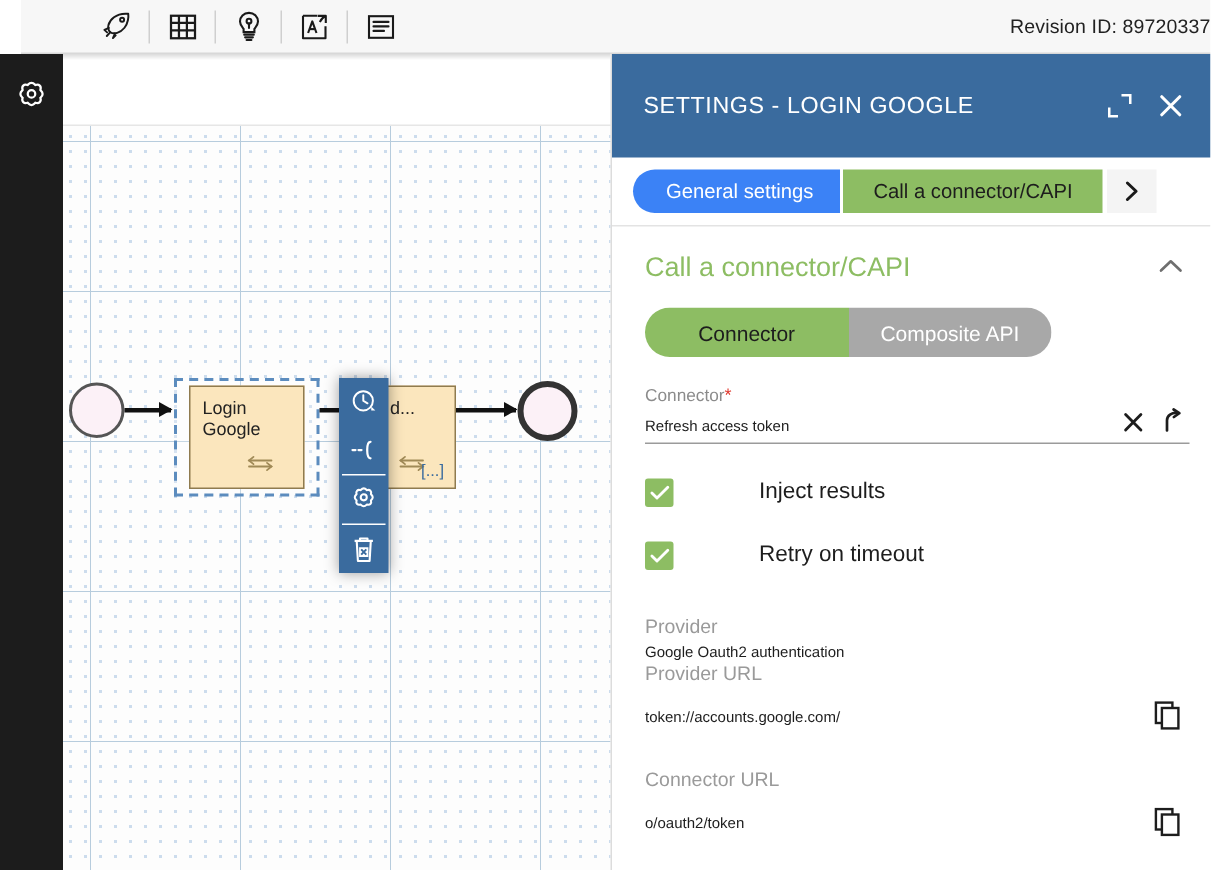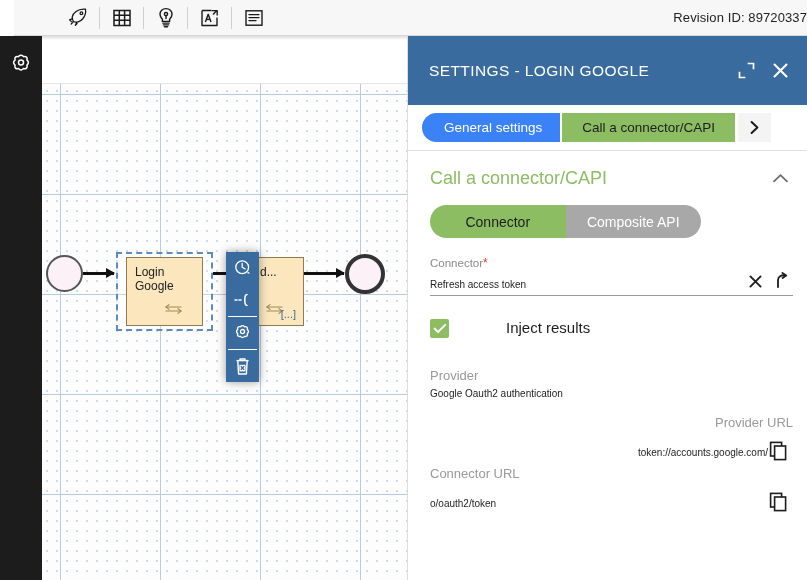--- a/index.html
+++ b/index.html
@@ -428,42 +428,50 @@
 
       <div class="check-row">
         <div class="checkbox">
           <svg width="14" height="11" viewBox="0 0 14 11">
             <path d="M1.6 5.6 L5 9 L12.2 1.8" fill="none" stroke="#ffffff" stroke-width="1.9" stroke-linecap="round" stroke-linejoin="round"></path>
           </svg>
         </div>
         <div class="check-label">Inject results</div>
       </div>
 
+      <div class="check-row">
+        <div class="checkbox">
+          <svg width="14" height="11" viewBox="0 0 14 11">
+            <path d="M1.6 5.6 L5 9 L12.2 1.8" fill="none" stroke="#ffffff" stroke-width="1.9" stroke-linecap="round" stroke-linejoin="round"></path>
+          </svg>
+        </div>
+        <div class="check-label">Retry on timeout</div>
+      </div>
 
       <div class="ro-field" style="margin-top:30px;">
         <div class="ro-label">Provider</div>
         <div class="ro-value">Google Oauth2 authentication</div>
       </div>
 
-      <div class="ro-field" style="margin-top:16px;text-align:right;">
+      <div class="ro-field" style="margin-top:0;">
         <div class="ro-label">Provider URL</div>
         <div class="ro-value-row">
           <div class="ro-value" style="margin-top:12px;">token://accounts.google.com/</div>
           <div class="copy-ico" style="margin-top:10px;">
             <svg width="21" height="22" viewBox="0 0 21 22">
               <g fill="none" stroke="#1d1d1d" stroke-width="1.6">
                 <rect x="2.6" y="2.4" width="11" height="13.6"></rect>
                 <rect x="6.6" y="6" width="11" height="13.6" fill="#ffffff"></rect>
               </g>
             </svg>
           </div>
         </div>
       </div>
 
-      <div class="ro-field" style="margin-top:4px;">
+      <div class="ro-field" style="margin-top:24px;">
         <div class="ro-label">Connector URL</div>
         <div class="ro-value-row">
           <div class="ro-value" style="margin-top:12px;">o/oauth2/token</div>
           <div class="copy-ico" style="margin-top:10px;">
             <svg width="21" height="22" viewBox="0 0 21 22">
               <g fill="none" stroke="#1d1d1d" stroke-width="1.6">
                 <rect x="2.6" y="2.4" width="11" height="13.6"></rect>
                 <rect x="6.6" y="6" width="11" height="13.6" fill="#ffffff"></rect>
               </g>
             </svg>

